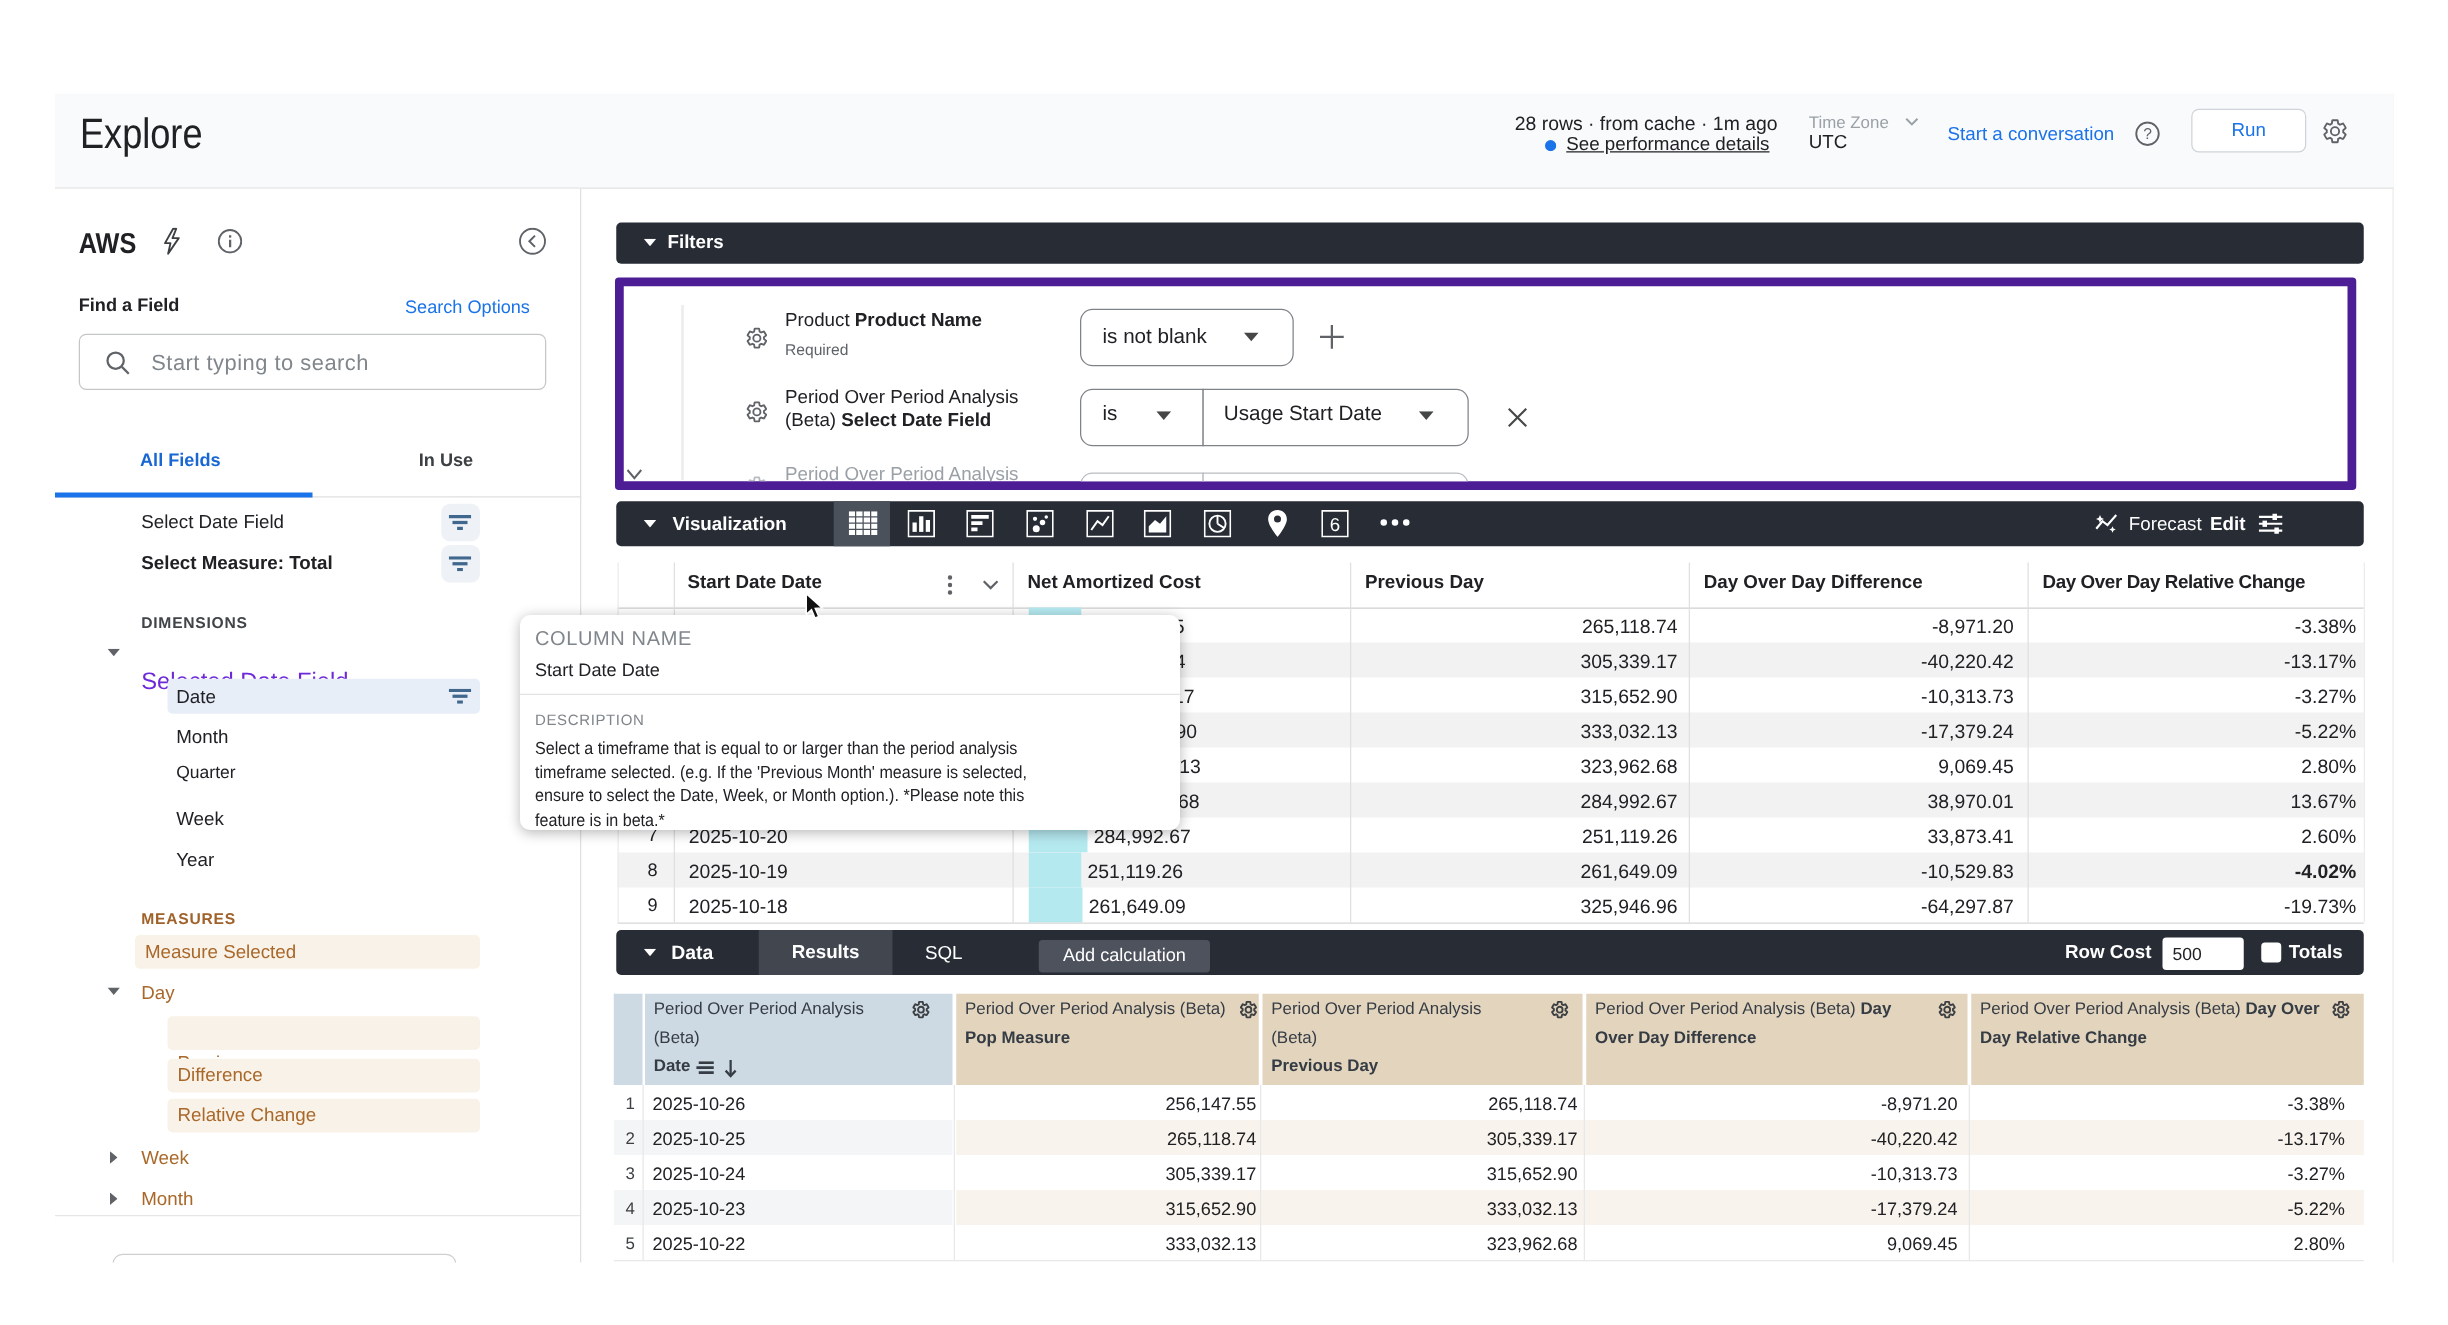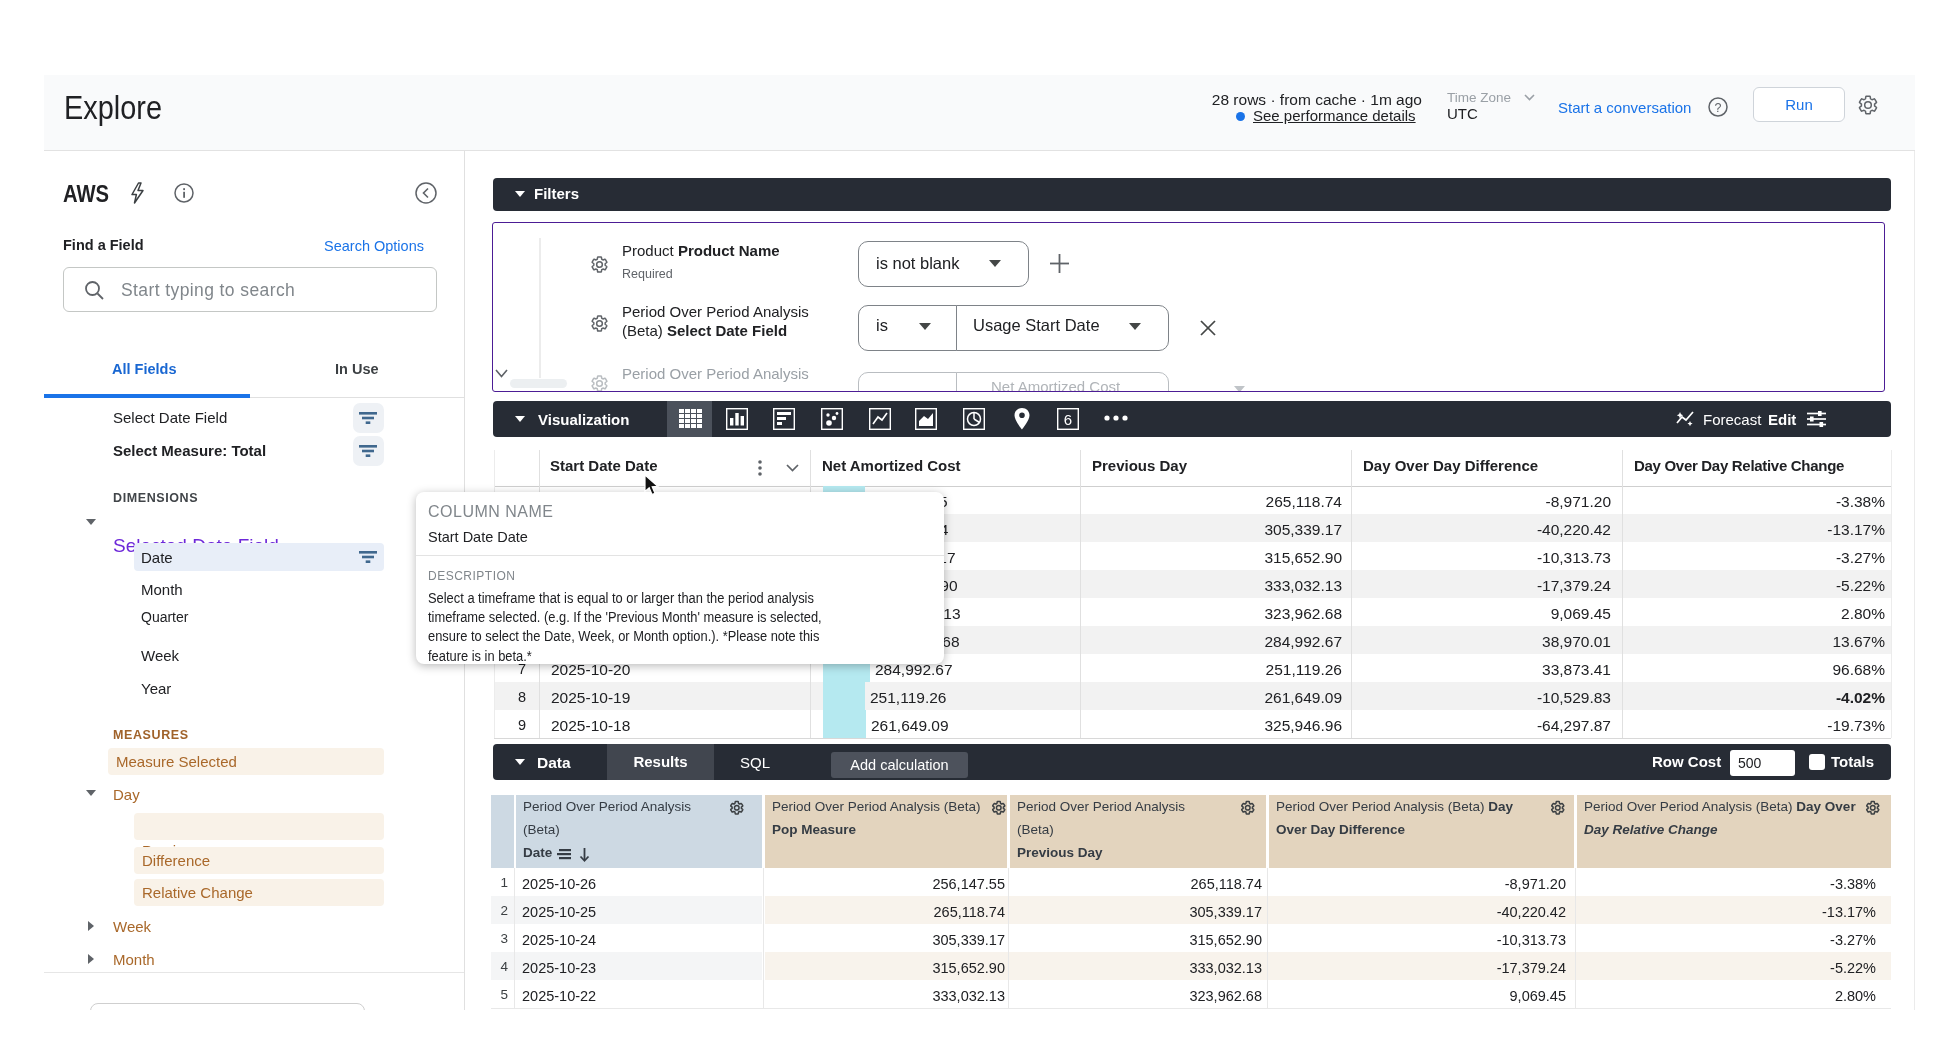--- a/index.html
+++ b/index.html
@@ -107,21 +107,21 @@
 <div style="position:absolute;left:113px;top:951px;font-size:15px;color:#a9682a;font-weight:400;white-space:nowrap;">Month</div>
 <div style="position:absolute;left:44px;top:972px;width:420px;height:1px;background:#e6e6e6;"></div>
 <div style="position:absolute;left:44px;top:990px;width:421px;height:20px;overflow:hidden;">
 <div style="position:absolute;left:46px;top:13px;width:275px;height:40px;border:1px solid #cfcfcf;border-radius:8px;background:#fff;"></div>
 </div>
 <div style="position:absolute;left:493px;top:178px;width:1398px;height:33px;background:#272c35;border-radius:4px;"></div>
 <svg style="position:absolute;left:515px;top:191px;" width="10" height="6.0" viewBox="0 0 10 6.0">
     <polygon points="0,0 10,0 5.0,6.0" fill="#fff"></polygon>
   </svg>
 <div style="position:absolute;left:534px;top:185px;font-size:15px;color:#fff;font-weight:700;white-space:nowrap;">Filters</div>
-<div style="position:absolute;left:492px;top:222px;width:1393px;height:170px;border:1px solid #4c1d95;border-radius:3px;background:#fff;overflow:hidden;text-align:right;">
+<div style="position:absolute;left:492px;top:222px;width:1393px;height:170px;border:7px solid #4c1d95;border-radius:3px;background:#fff;overflow:hidden;text-align:right;">
 <div style="position:absolute;left:46px;top:15px;width:2px;height:140px;background:#ececec;"></div>
 <svg style="position:absolute;left:96.5px;top:31.5px;" width="19" height="19" viewBox="0 0 19 19">
       <path transform="scale(0.7916666666666666)" d="M19.14 12.94c.04-.3.06-.61.06-.94 0-.32-.02-.64-.07-.94l2.03-1.58c.18-.14.23-.41.12-.61l-1.92-3.32c-.12-.22-.37-.29-.59-.22l-2.39.96c-.5-.38-1.03-.7-1.62-.94l-.36-2.54c-.04-.24-.24-.41-.48-.41h-3.84c-.24 0-.43.17-.47.41l-.36 2.54c-.59.24-1.13.57-1.62.94l-2.39-.96c-.22-.08-.47 0-.59.22L2.74 8.87c-.12.21-.08.47.12.61l2.03 1.58c-.05.3-.09.63-.09.94s.02.64.07.94l-2.03 1.58c-.18.14-.23.41-.12.61l1.92 3.32c.12.22.37.29.59.22l2.39-.96c.5.38 1.03.7 1.62.94l.36 2.54c.05.24.24.41.48.41h3.84c.24 0 .44-.17.47-.41l.36-2.54c.59-.24 1.13-.56 1.62-.94l2.39.96c.22.08.47 0 .59-.22l1.92-3.32c.12-.22.07-.47-.12-.61l-2.01-1.58zM12 15.6c-1.98 0-3.6-1.62-3.6-3.6s1.62-3.6 3.6-3.6 3.6 1.62 3.6 3.6-1.62 3.6-3.6 3.6z" fill="none" stroke="#5f6368" stroke-width="1.89" stroke-linejoin="round"></path>
     </svg>
 <div style="position:absolute;left:129px;top:19px;font-size:15px;color:#202124;font-weight:400;white-space:nowrap;">Product <b>Product Name</b></div>
 <div style="position:absolute;left:129px;top:44px;font-size:12.5px;color:#5f6368;font-weight:400;white-space:nowrap;">Required</div>
 <div style="position:absolute;left:365px;top:18px;width:171px;height:46px;border:1.3px solid #7e8388;border-radius:10px;background:#fff;"></div>
 <div style="position:absolute;left:383px;top:30px;font-size:16.5px;color:#202124;font-weight:400;white-space:nowrap;">is not blank</div>
 <svg style="position:absolute;left:496px;top:37px;" width="12" height="8" viewBox="0 0 12 8">
       <polygon points="0,0 12,0 6,7" fill="#444746"></polygon>
@@ -308,21 +308,21 @@
 <div style="position:absolute;left:882px;top:631.5px;font-size:15.5px;color:#202124;font-weight:400;white-space:nowrap;">323,962.68</div>
 <div style="position:absolute;right:616px;top:631.5px;font-size:15.5px;color:#202124;font-weight:400;white-space:nowrap;text-align:right;">284,992.67</div>
 <div style="position:absolute;right:347px;top:631.5px;font-size:15.5px;color:#202124;font-weight:400;white-space:nowrap;text-align:right;">38,970.01</div>
 <div style="position:absolute;right:73px;top:631.5px;font-size:15.5px;color:#202124;font-weight:400;white-space:nowrap;text-align:right;">13.67%</div>
 <div style="position:absolute;right:1432px;top:659.5px;font-size:14.5px;color:#202124;font-weight:400;white-space:nowrap;text-align:right;">7</div>
 <div style="position:absolute;left:551px;top:659.5px;font-size:15.5px;color:#202124;font-weight:400;white-space:nowrap;">2025-10-20</div>
 <div style="position:absolute;left:823px;top:654px;width:47px;height:28px;background:#b5e9f0;"></div>
 <div style="position:absolute;left:875px;top:659.5px;font-size:15.5px;color:#202124;font-weight:400;white-space:nowrap;">284,992.67</div>
 <div style="position:absolute;right:616px;top:659.5px;font-size:15.5px;color:#202124;font-weight:400;white-space:nowrap;text-align:right;">251,119.26</div>
 <div style="position:absolute;right:347px;top:659.5px;font-size:15.5px;color:#202124;font-weight:400;white-space:nowrap;text-align:right;">33,873.41</div>
-<div style="position:absolute;right:73px;top:659.5px;font-size:15.5px;color:#202124;font-weight:400;white-space:nowrap;text-align:right;">96.68%</div>
+<div style="position:absolute;right:73px;top:659.5px;font-size:15.5px;color:#202124;font-weight:400;white-space:nowrap;text-align:right;">2.60%</div>
 <div style="position:absolute;left:494px;top:682px;width:1397px;height:28px;background:#f2f2f2;"></div>
 <div style="position:absolute;right:1432px;top:687.5px;font-size:14.5px;color:#202124;font-weight:400;white-space:nowrap;text-align:right;">8</div>
 <div style="position:absolute;left:551px;top:687.5px;font-size:15.5px;color:#202124;font-weight:400;white-space:nowrap;">2025-10-19</div>
 <div style="position:absolute;left:823px;top:682px;width:42px;height:28px;background:#b5e9f0;"></div>
 <div style="position:absolute;left:870px;top:687.5px;font-size:15.5px;color:#202124;font-weight:400;white-space:nowrap;">251,119.26</div>
 <div style="position:absolute;right:616px;top:687.5px;font-size:15.5px;color:#202124;font-weight:400;white-space:nowrap;text-align:right;">261,649.09</div>
 <div style="position:absolute;right:347px;top:687.5px;font-size:15.5px;color:#202124;font-weight:400;white-space:nowrap;text-align:right;">-10,529.83</div>
 <div style="position:absolute;right:73px;top:687.5px;font-size:15.5px;color:#202124;font-weight:700;white-space:nowrap;text-align:right;">-4.02%</div>
 <div style="position:absolute;right:1432px;top:715.5px;font-size:14.5px;color:#202124;font-weight:400;white-space:nowrap;text-align:right;">9</div>
 <div style="position:absolute;left:551px;top:715.5px;font-size:15.5px;color:#202124;font-weight:400;white-space:nowrap;">2025-10-18</div>
@@ -390,21 +390,21 @@
 <div style="position:absolute;left:1017px;top:845px;font-size:13.5px;color:#353c44;font-weight:400;white-space:nowrap;transform:scaleX(1.0);transform-origin:0 0;"><b>Previous Day</b></div>
 <svg style="position:absolute;left:1240.25px;top:800.25px;" width="15.5" height="15.5" viewBox="0 0 15.5 15.5">
     <path transform="scale(0.6458333333333334)" d="M19.14 12.94c.04-.3.06-.61.06-.94 0-.32-.02-.64-.07-.94l2.03-1.58c.18-.14.23-.41.12-.61l-1.92-3.32c-.12-.22-.37-.29-.59-.22l-2.39.96c-.5-.38-1.03-.7-1.62-.94l-.36-2.54c-.04-.24-.24-.41-.48-.41h-3.84c-.24 0-.43.17-.47.41l-.36 2.54c-.59.24-1.13.57-1.62.94l-2.39-.96c-.22-.08-.47 0-.59.22L2.74 8.87c-.12.21-.08.47.12.61l2.03 1.58c-.05.3-.09.63-.09.94s.02.64.07.94l-2.03 1.58c-.18.14-.23.41-.12.61l1.92 3.32c.12.22.37.29.59.22l2.39-.96c.5.38 1.03.7 1.62.94l.36 2.54c.05.24.24.41.48.41h3.84c.24 0 .44-.17.47-.41l.36-2.54c.59-.24 1.13-.56 1.62-.94l2.39.96c.22.08.47 0 .59-.22l1.92-3.32c.12-.22.07-.47-.12-.61l-2.01-1.58zM12 15.6c-1.98 0-3.6-1.62-3.6-3.6s1.62-3.6 3.6-3.6 3.6 1.62 3.6 3.6-1.62 3.6-3.6 3.6z" fill="none" stroke="#3c4043" stroke-width="2.32" stroke-linejoin="round"></path>
   </svg>
 <div style="position:absolute;left:1276px;top:799px;font-size:13.5px;color:#353c44;font-weight:400;white-space:nowrap;transform:scaleX(1.0);transform-origin:0 0;">Period Over Period Analysis (Beta) <b>Day</b></div>
 <div style="position:absolute;left:1276px;top:822px;font-size:13.5px;color:#353c44;font-weight:400;white-space:nowrap;transform:scaleX(1.0);transform-origin:0 0;"><b>Over Day Difference</b></div>
 <svg style="position:absolute;left:1550.25px;top:800.25px;" width="15.5" height="15.5" viewBox="0 0 15.5 15.5">
     <path transform="scale(0.6458333333333334)" d="M19.14 12.94c.04-.3.06-.61.06-.94 0-.32-.02-.64-.07-.94l2.03-1.58c.18-.14.23-.41.12-.61l-1.92-3.32c-.12-.22-.37-.29-.59-.22l-2.39.96c-.5-.38-1.03-.7-1.62-.94l-.36-2.54c-.04-.24-.24-.41-.48-.41h-3.84c-.24 0-.43.17-.47.41l-.36 2.54c-.59.24-1.13.57-1.62.94l-2.39-.96c-.22-.08-.47 0-.59.22L2.74 8.87c-.12.21-.08.47.12.61l2.03 1.58c-.05.3-.09.63-.09.94s.02.64.07.94l-2.03 1.58c-.18.14-.23.41-.12.61l1.92 3.32c.12.22.37.29.59.22l2.39-.96c.5.38 1.03.7 1.62.94l.36 2.54c.05.24.24.41.48.41h3.84c.24 0 .44-.17.47-.41l.36-2.54c.59-.24 1.13-.56 1.62-.94l2.39.96c.22.08.47 0 .59-.22l1.92-3.32c.12-.22.07-.47-.12-.61l-2.01-1.58zM12 15.6c-1.98 0-3.6-1.62-3.6-3.6s1.62-3.6 3.6-3.6 3.6 1.62 3.6 3.6-1.62 3.6-3.6 3.6z" fill="none" stroke="#3c4043" stroke-width="2.32" stroke-linejoin="round"></path>
   </svg>
 <div style="position:absolute;left:1584px;top:799px;font-size:13.5px;color:#353c44;font-weight:400;white-space:nowrap;transform:scaleX(1.0);transform-origin:0 0;">Period Over Period Analysis (Beta) <b>Day Over</b></div>
-<div style="position:absolute;left:1584px;top:822px;font-size:13.5px;color:#353c44;font-weight:400;white-space:nowrap;transform:scaleX(1.0);transform-origin:0 0;font-style:italic;"><b>Day Relative Change</b></div>
+<div style="position:absolute;left:1584px;top:822px;font-size:13.5px;color:#353c44;font-weight:400;white-space:nowrap;transform:scaleX(1.0);transform-origin:0 0;"><b>Day Relative Change</b></div>
 <svg style="position:absolute;left:1865.25px;top:800.25px;" width="15.5" height="15.5" viewBox="0 0 15.5 15.5">
     <path transform="scale(0.6458333333333334)" d="M19.14 12.94c.04-.3.06-.61.06-.94 0-.32-.02-.64-.07-.94l2.03-1.58c.18-.14.23-.41.12-.61l-1.92-3.32c-.12-.22-.37-.29-.59-.22l-2.39.96c-.5-.38-1.03-.7-1.62-.94l-.36-2.54c-.04-.24-.24-.41-.48-.41h-3.84c-.24 0-.43.17-.47.41l-.36 2.54c-.59.24-1.13.57-1.62.94l-2.39-.96c-.22-.08-.47 0-.59.22L2.74 8.87c-.12.21-.08.47.12.61l2.03 1.58c-.05.3-.09.63-.09.94s.02.64.07.94l-2.03 1.58c-.18.14-.23.41-.12.61l1.92 3.32c.12.22.37.29.59.22l2.39-.96c.5.38 1.03.7 1.62.94l.36 2.54c.05.24.24.41.48.41h3.84c.24 0 .44-.17.47-.41l.36-2.54c.59-.24 1.13-.56 1.62-.94l2.39.96c.22.08.47 0 .59-.22l1.92-3.32c.12-.22.07-.47-.12-.61l-2.01-1.58zM12 15.6c-1.98 0-3.6-1.62-3.6-3.6s1.62-3.6 3.6-3.6 3.6 1.62 3.6 3.6-1.62 3.6-3.6 3.6z" fill="none" stroke="#3c4043" stroke-width="2.32" stroke-linejoin="round"></path>
   </svg>
 <div style="position:absolute;right:1450px;top:875px;font-size:13.5px;color:#3c4043;font-weight:400;white-space:nowrap;text-align:right;">1</div>
 <div style="position:absolute;left:522px;top:875px;font-size:14.5px;color:#202124;font-weight:400;white-space:nowrap;">2025-10-26</div>
 <div style="position:absolute;right:953px;top:875px;font-size:14.5px;color:#202124;font-weight:400;white-space:nowrap;text-align:right;">256,147.55</div>
 <div style="position:absolute;right:696px;top:875px;font-size:14.5px;color:#202124;font-weight:400;white-space:nowrap;text-align:right;">265,118.74</div>
 <div style="position:absolute;right:392px;top:875px;font-size:14.5px;color:#202124;font-weight:400;white-space:nowrap;text-align:right;">-8,971.20</div>
 <div style="position:absolute;right:82px;top:875px;font-size:14.5px;color:#202124;font-weight:400;white-space:nowrap;text-align:right;">-3.38%</div>
 <div style="position:absolute;left:491px;top:896px;width:271px;height:28px;background:#f4f5f6;"></div>

